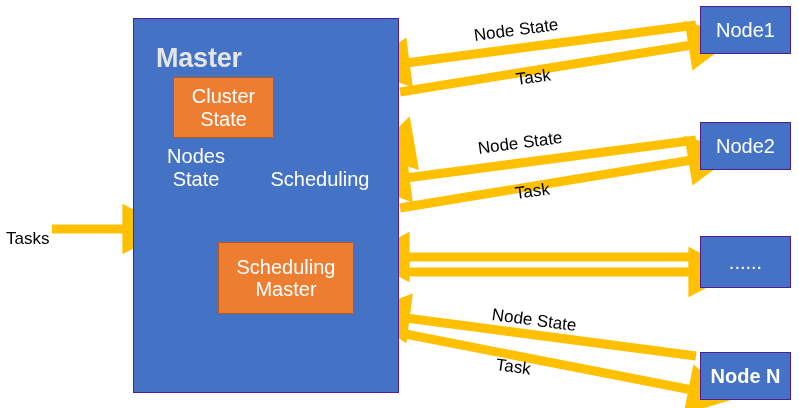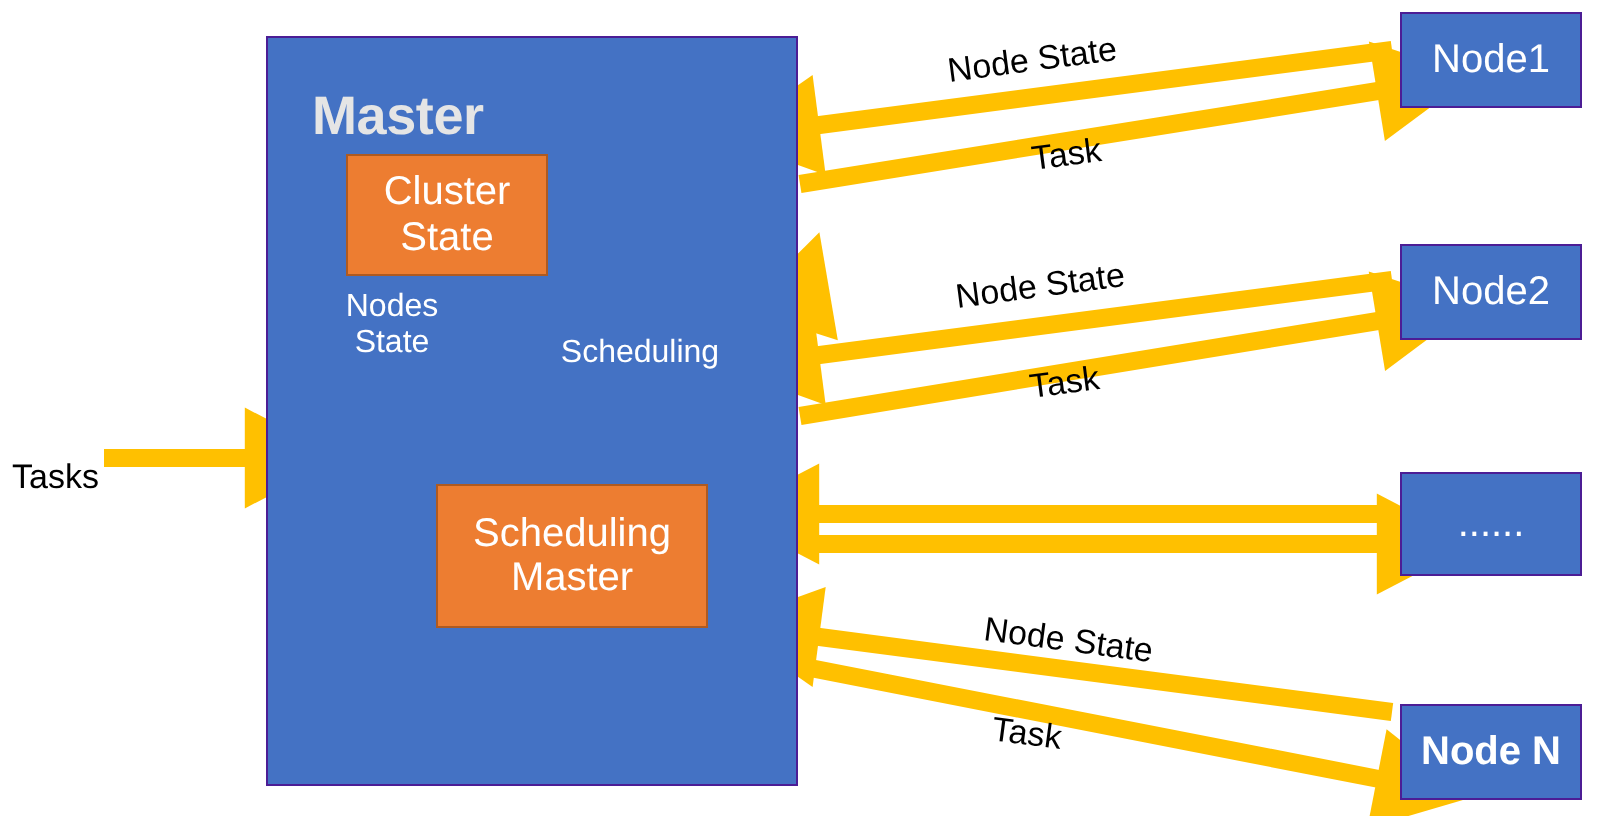--- a/index.html
+++ b/index.html
@@ -67,21 +67,21 @@
   #scheduling-logic-box {
     left: 218px;
     top: 242px;
     width: 136px;
     height: 72px;
     font-size: 20px;
   }
   .master-label {
     position: absolute;
     color: #ffffff;
-    font-size: 16px;
+    font-size: 20px;
     line-height: 1.15;
     z-index: 4;
     text-align: center;
   }
   #nodes-state-label {
     left: 160px;
     top: 145px;
     width: 72px;
   }
   #scheduling-decision-label {

